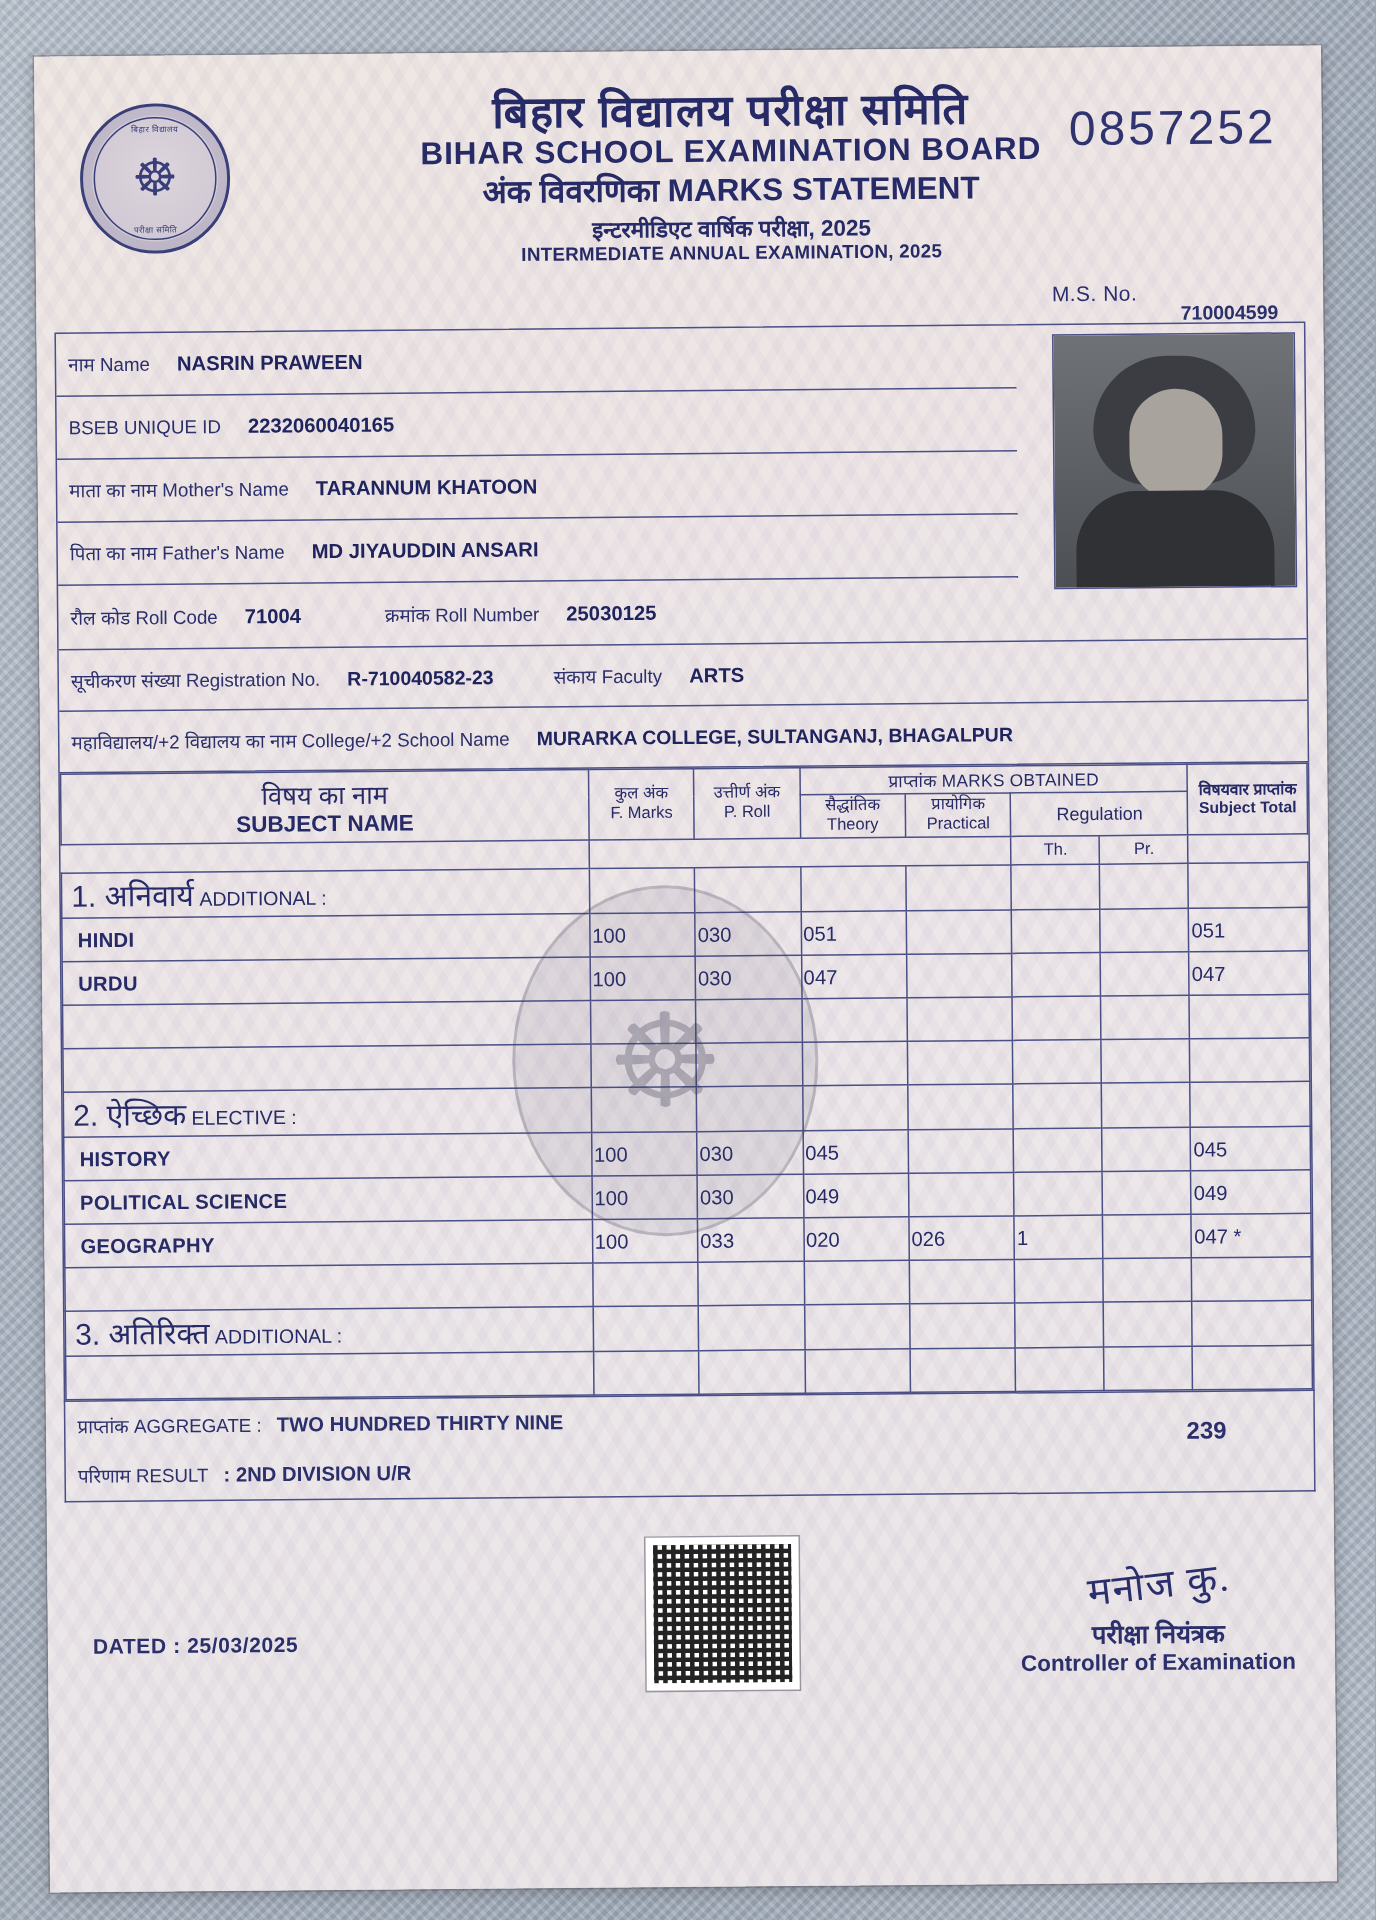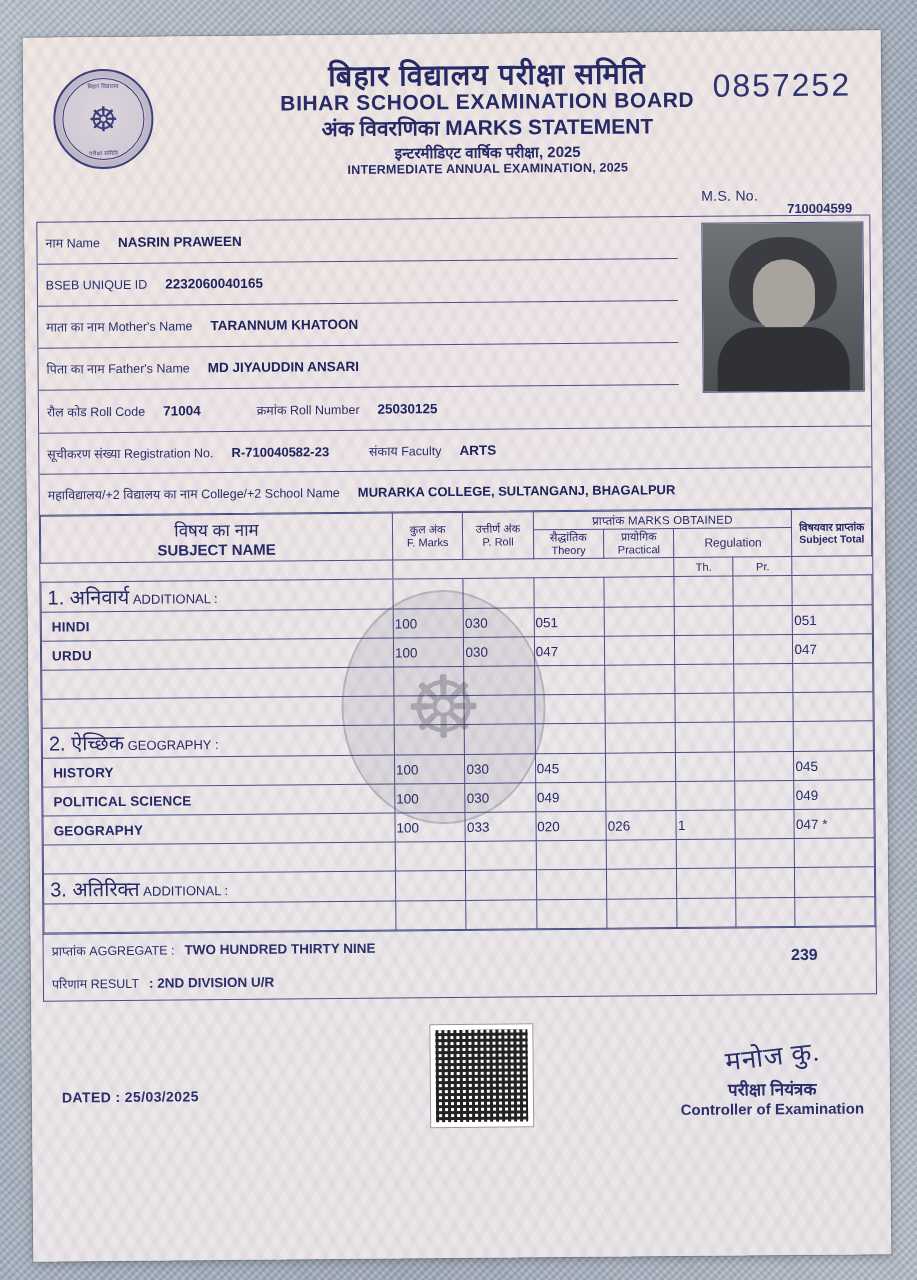--- a/index.html
+++ b/index.html
@@ -347,21 +347,21 @@
                 <td></td>
                 <td></td>
                 <td></td>
                 <td></td>
                 <td></td>
             </tr>
 
             <tr>
               <td class="grp">
                 <span class="hi">2.  ऐच्छिक</span>
-                <span>GEOGRAPHY :</span>
+                <span>ELECTIVE :</span>
               </td>
               <td></td>
                 <td></td>
                 <td></td>
                 <td></td>
                 <td></td>
                 <td></td>
                 <td></td>
             </tr>
             <tr>

